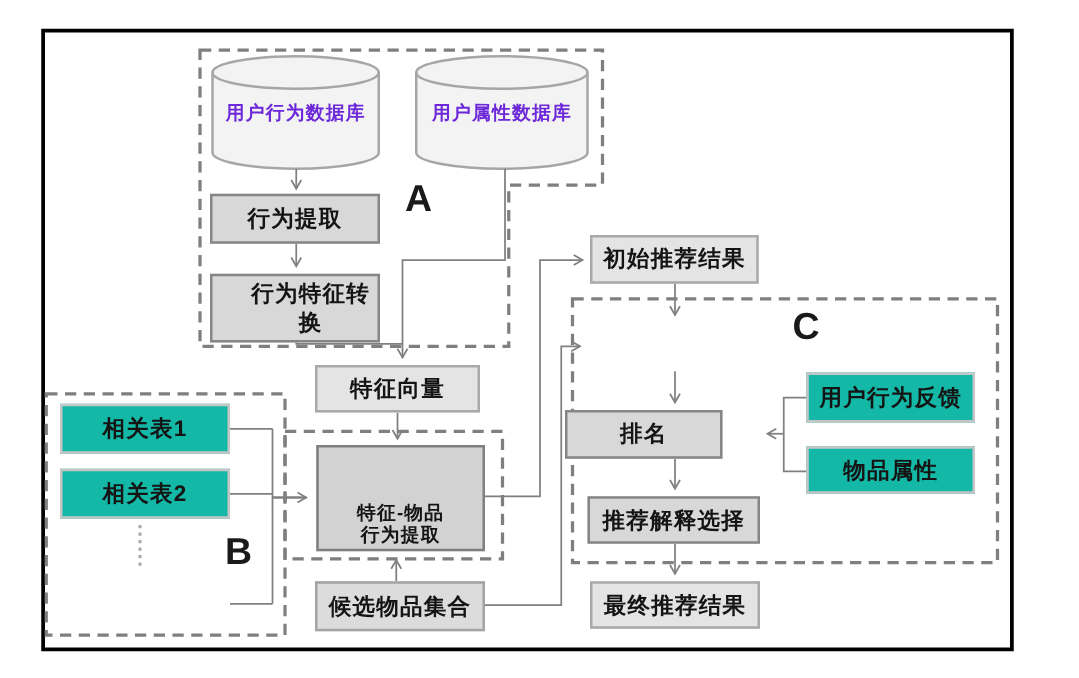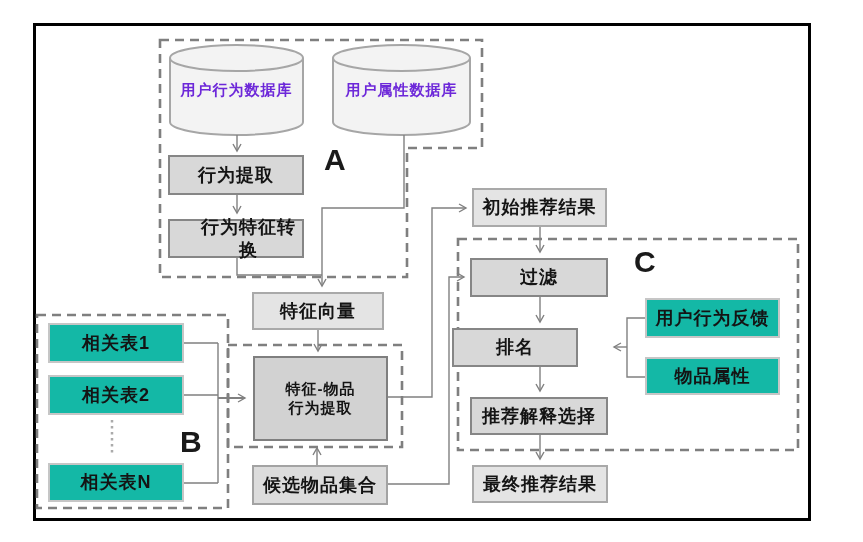--- a/index.html
+++ b/index.html
@@ -83,36 +83,34 @@
       <path d="M627,347 H614" marker-end="url(#arr)"></path>
     </g>
 
     <path d="M112,420 V456" fill="none" stroke="#ababab" stroke-width="2.5" stroke-dasharray="2.5 3.5"></path>
   </svg>
 
   <div class="cyl-label" style="left:170px;top:72px;width:133px;height:36px;">用户行为数据库</div>
   <div class="cyl-label" style="left:333px;top:72px;width:137px;height:36px;">用户属性数据库</div>
 
   <div class="node medium" style="left:168px;top:155px;width:136px;height:40px;">行为提取</div>
-  <div class="node medium" style="left:168px;top:219px;width:136px;height:39px;padding-left:25px;">行为特征转换</div>
+  <div class="node medium" style="left:168px;top:219px;width:136px;height:55px;padding-left:25px;">行为特征转换</div>
   <div class="node light" style="left:252px;top:292px;width:132px;height:38px;">特征向量</div>
 
-  <div class="node dark" style="left:253px;top:356px;width:135px;height:85px;">
+  <div class="node dark" style="left:253px;top:356px;width:135px;height:85px;justify-content:flex-end;">
     <span>特征-物品</span>
     <span>行为提取</span>
   </div>
 
   <div class="node lightest" style="left:48px;top:323px;width:136px;height:40px;">相关表1</div>
   <div class="node lightest" style="left:48px;top:375px;width:136px;height:40px;">相关表2</div>
-  <div class="node lightest" style="left:48px;top:463px;width:136px;height:39px;">相关表N</div>
 
   <div class="node candidate" style="left:252px;top:465px;width:136px;height:40px;">候选物品集合</div>
 
   <div class="node light" style="left:472px;top:188px;width:135px;height:39px;">初始推荐结果</div>
-  <div class="node medium" style="left:470px;top:258px;width:138px;height:39px;">过滤</div>
   <div class="node medium" style="left:452px;top:328px;width:126px;height:39px;">排名</div>
   <div class="node light" style="left:472px;top:465px;width:136px;height:38px;">最终推荐结果</div>
   <div class="node medium" style="left:470px;top:397px;width:138px;height:38px;">推荐解释选择</div>
 
   <div class="node lightest" style="left:645px;top:298px;width:135px;height:40px;">用户行为反馈</div>
   <div class="node lightest" style="left:645px;top:357px;width:135px;height:38px;">物品属性</div>
 
   <div class="group-label" style="left:324px;top:145px;">A</div>
   <div class="group-label" style="left:180px;top:427px;">B</div>
   <div class="group-label" style="left:634px;top:247px;">C</div>

